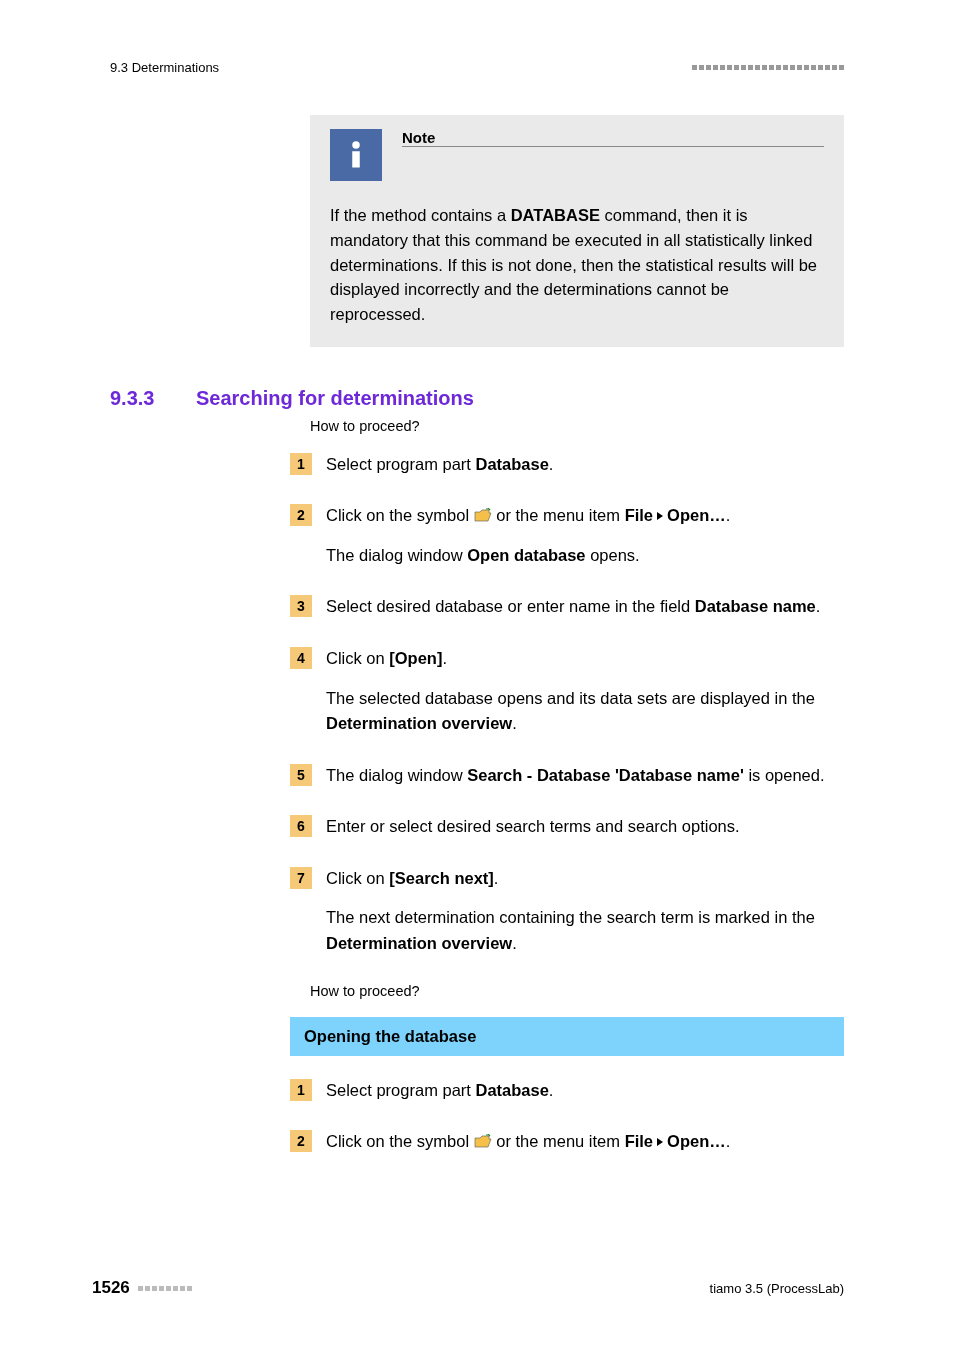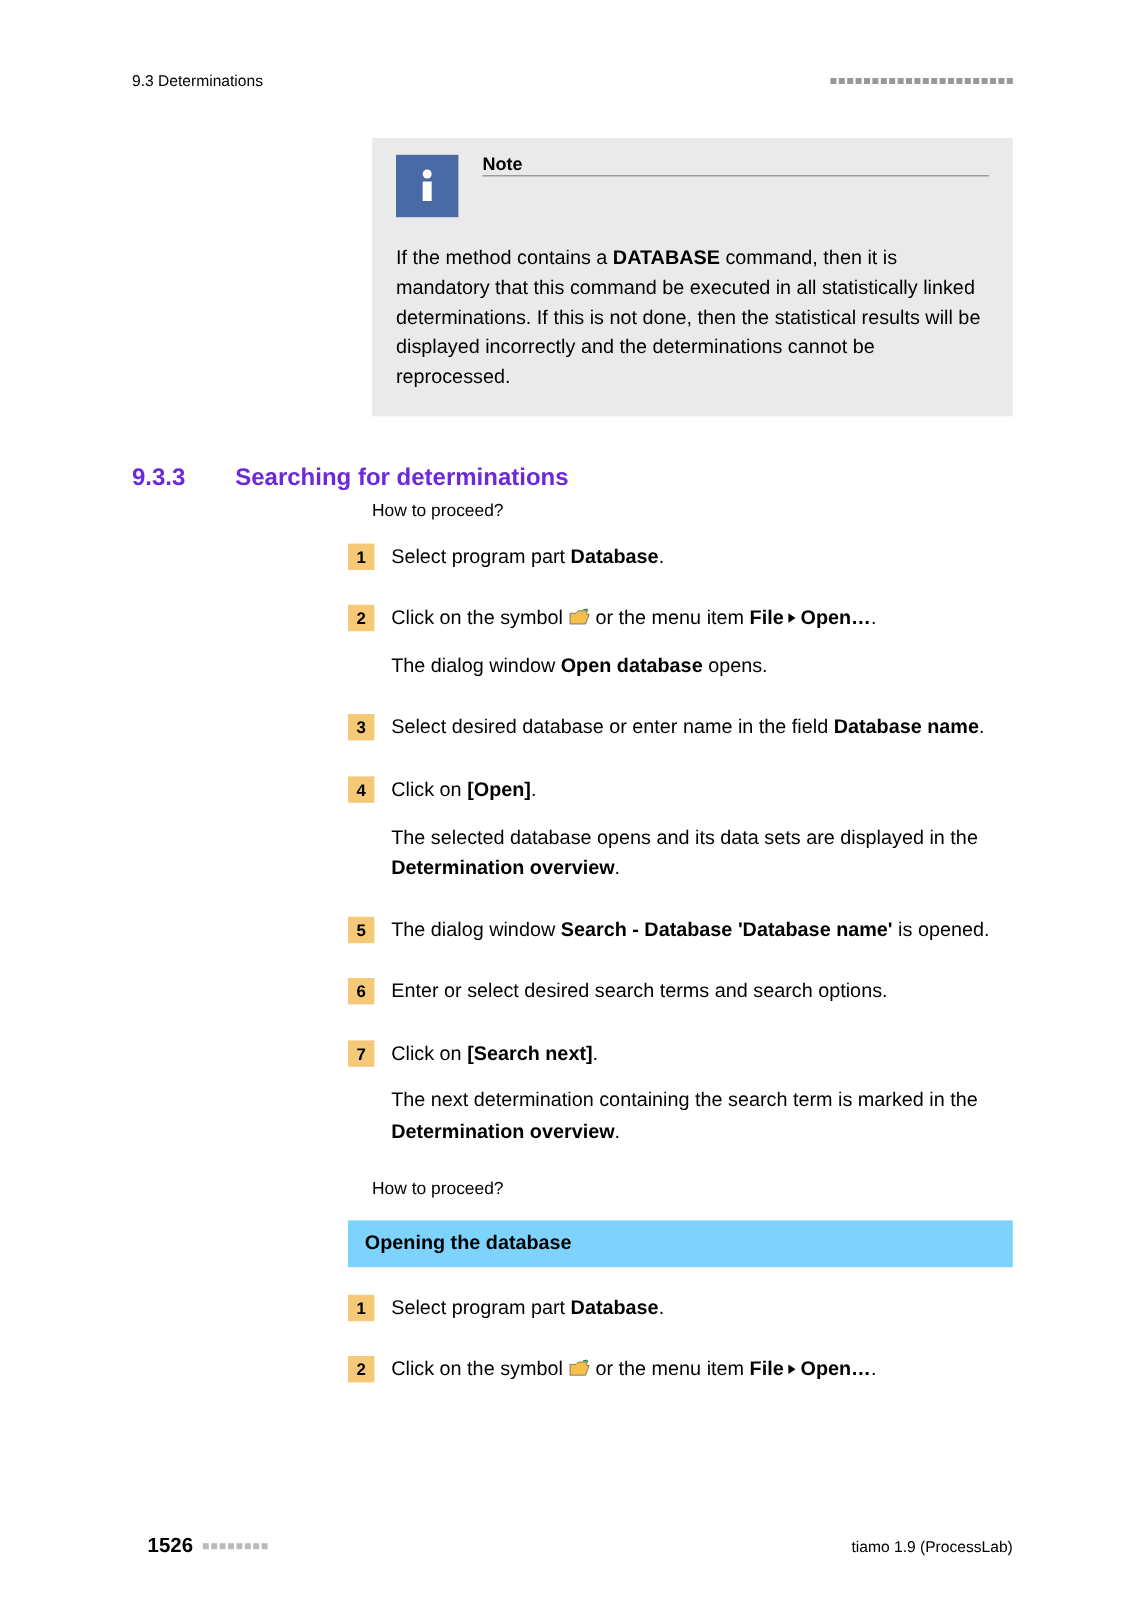--- a/index.html
+++ b/index.html
@@ -130,21 +130,21 @@
     padding: 10px 14px;
     font-weight: 800;
     font-size: 16.5px;
     margin-left: 180px;
     margin-bottom: 22px;
     margin-top: 6px;
   }
   .footer {
     position: absolute;
     bottom: 52px;
-    left: 123px;
+    left: 92px;
     right: 110px;
     display: flex;
     justify-content: space-between;
     align-items: center;
     font-size: 13px;
   }
   .footer-left { display: flex; align-items: center; gap: 8px; }
   .footer-page { font-weight: 800; font-size: 17px; }
   .fsq-row { display: flex; gap: 2px; }
   .fsq { width: 5px; height: 5px; background: #bbb; display: inline-block; }
@@ -303,14 +303,14 @@
       <span class="fsq"></span>
         <span class="fsq"></span>
         <span class="fsq"></span>
         <span class="fsq"></span>
         <span class="fsq"></span>
         <span class="fsq"></span>
         <span class="fsq"></span>
         <span class="fsq"></span>
     </span>
   </div>
-  <div>tiamo 1.9 (ProcessLab)</div>
+  <div>tiamo 3.5 (ProcessLab)</div>
 </div>
 
 </body></html>

